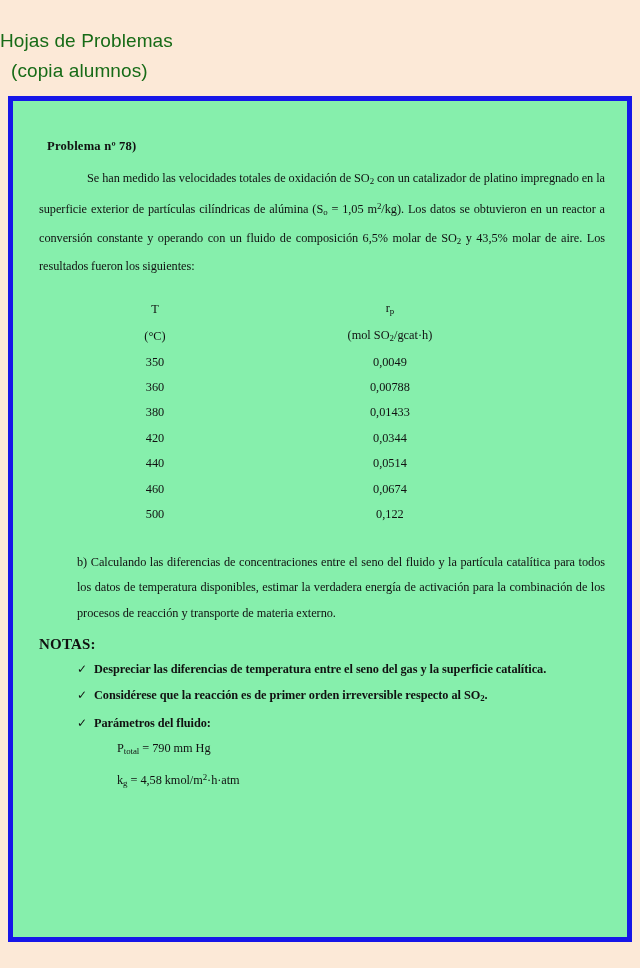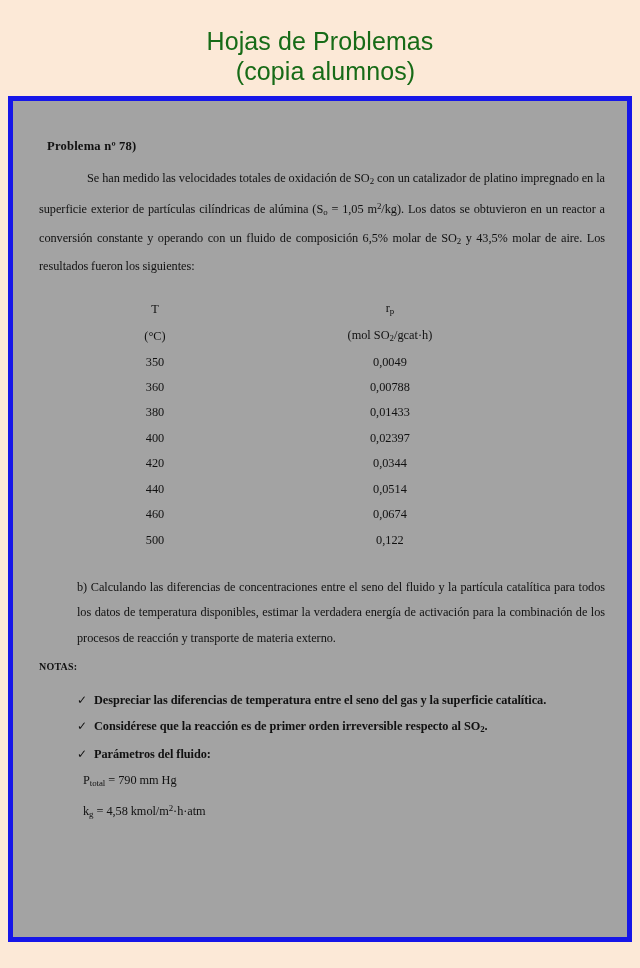--- a/index.html
+++ b/index.html
@@ -13,37 +13,37 @@
     font-family: "Liberation Serif", serif;
     overflow: hidden;
     position: relative;
   }
   
   #slide-title {
     position: absolute;
     top: 26px;
     left: 0;
     width: 640px;
-    text-align: center;
+    text-align: left;
     font-family: "Liberation Sans", sans-serif;
-    font-size: 25px;
+    font-size: 19px;
     line-height: 30px;
     color: #176b17;
     letter-spacing: 0.1px;
   }
   #slide-title .line2 { display: block; margin-left: 11px; }
 
   
   #content-frame {
     position: absolute;
     left: 8px;
     top: 96px;
     width: 624px;
     height: 846px;
-    background: #a3a3a3;
+    background: #86efac;
     border: 5px solid #1616e8;
     box-sizing: border-box;
   }
   #content-inner {
     position: absolute;
     left: 0;
     top: 0;
     right: 0;
     bottom: 0;
     padding: 38px 22px 0 26px;
@@ -96,39 +96,39 @@
   .qitem {
     text-align: justify;
     line-height: 25.5px;
     letter-spacing: -0.05px;
   }
   .qitem + .qitem { margin-top: 16px; }
 
   
   #notes-heading {
     font-weight: bold;
-    font-size: 10px;
-    margin: 10px 0 16px 0;
+    font-size: 15px;
+    margin: 10px 0 4px 0;
     letter-spacing: 0.2px;
   }
   .note-row {
     display: flex;
     align-items: baseline;
     margin-left: 38px;
     line-height: 25.5px;
   }
   .note-check {
     width: 17px;
     flex: 0 0 17px;
     font-family: "DejaVu Sans", sans-serif;
     font-size: 12px;
   }
   .note-text { flex: 1 1 auto; letter-spacing: -0.05px; font-weight: bold; }
   .param-line {
-    margin-left: 44px;
+    margin-left: 78px;
     line-height: 25.5px;
     letter-spacing: -0.05px;
   }
 </style>
 </head>
 <body>
 
 <div id="slide-title">
   <span>Hojas de Problemas</span>
   <span class="line2">(copia alumnos)</span>
@@ -161,25 +161,20 @@
             <td class="col-pad"></td>
           </tr>
           <tr>
             <td class="col-t">360</td>
             <td class="col-rp">0,00788</td>
             <td class="col-pad"></td>
           </tr>
           <tr>
             <td class="col-t">380</td>
             <td class="col-rp">0,01433</td>
-            <td class="col-pad"></td>
-          </tr>
-          <tr>
-            <td class="col-t">400</td>
-            <td class="col-rp">0,02397</td>
             <td class="col-pad"></td>
           </tr>
           <tr>
             <td class="col-t">420</td>
             <td class="col-rp">0,0344</td>
             <td class="col-pad"></td>
           </tr>
           <tr>
             <td class="col-t">440</td>
             <td class="col-rp">0,0514</td>

